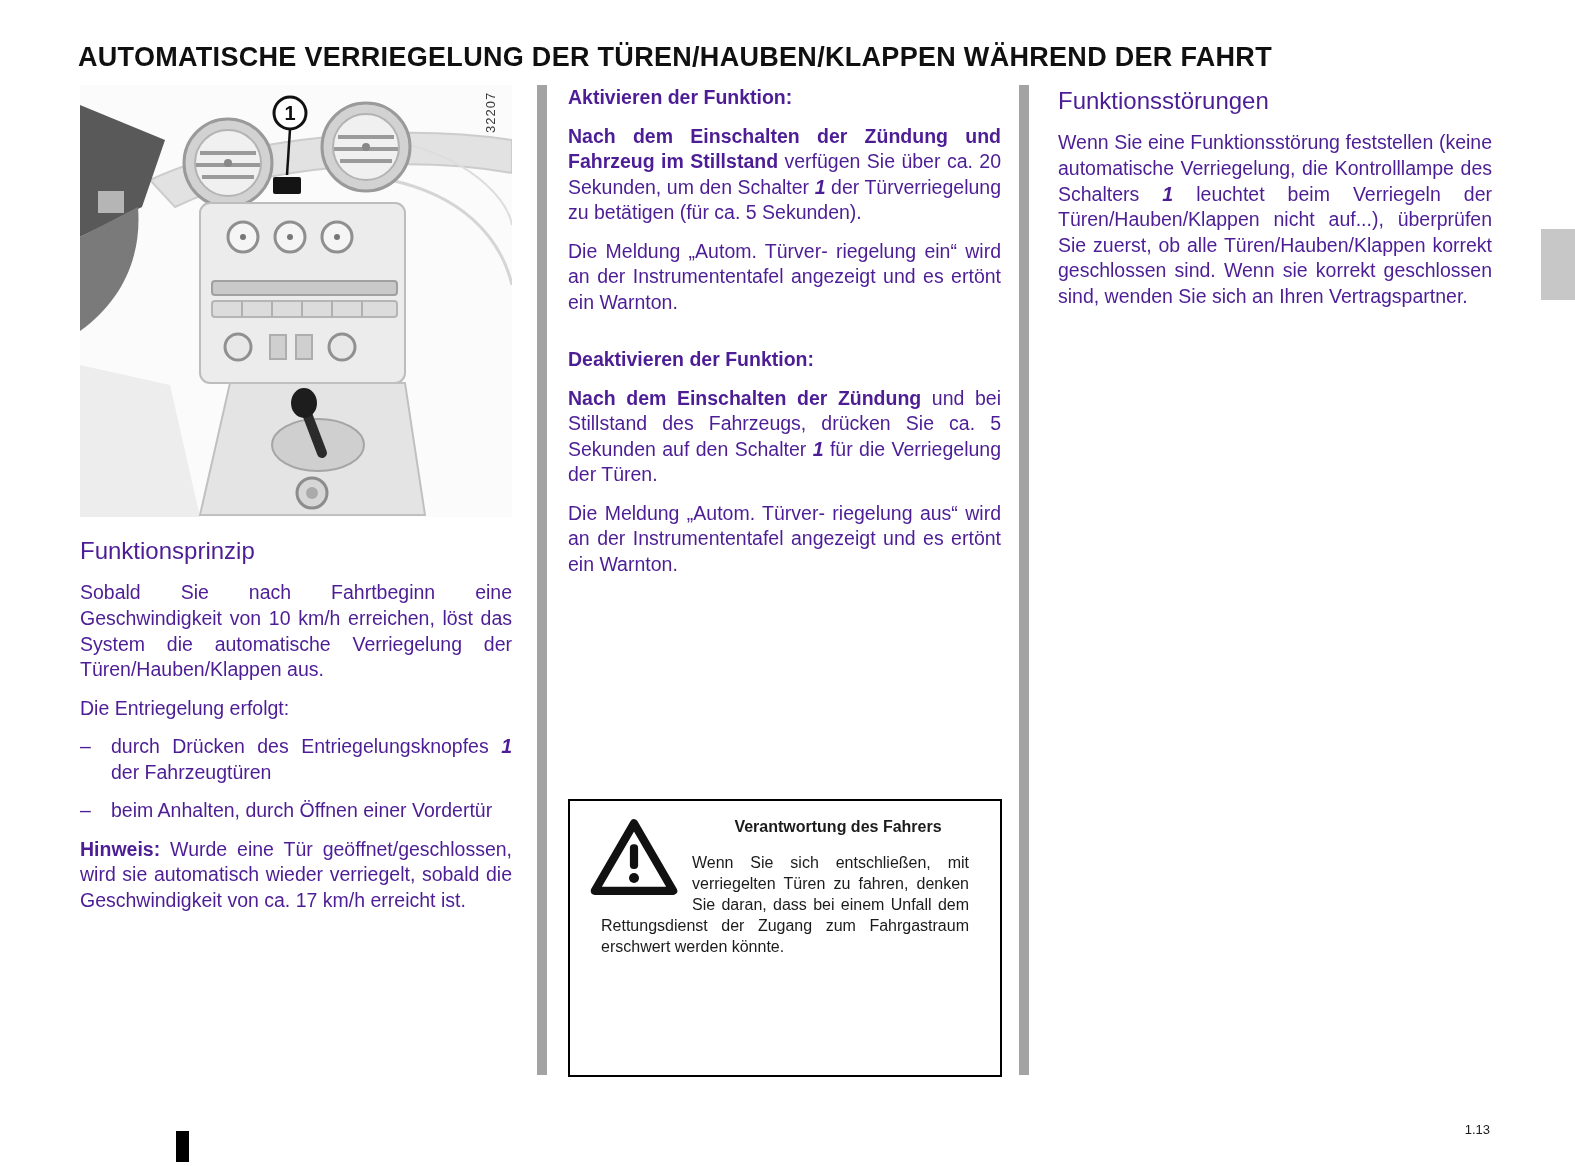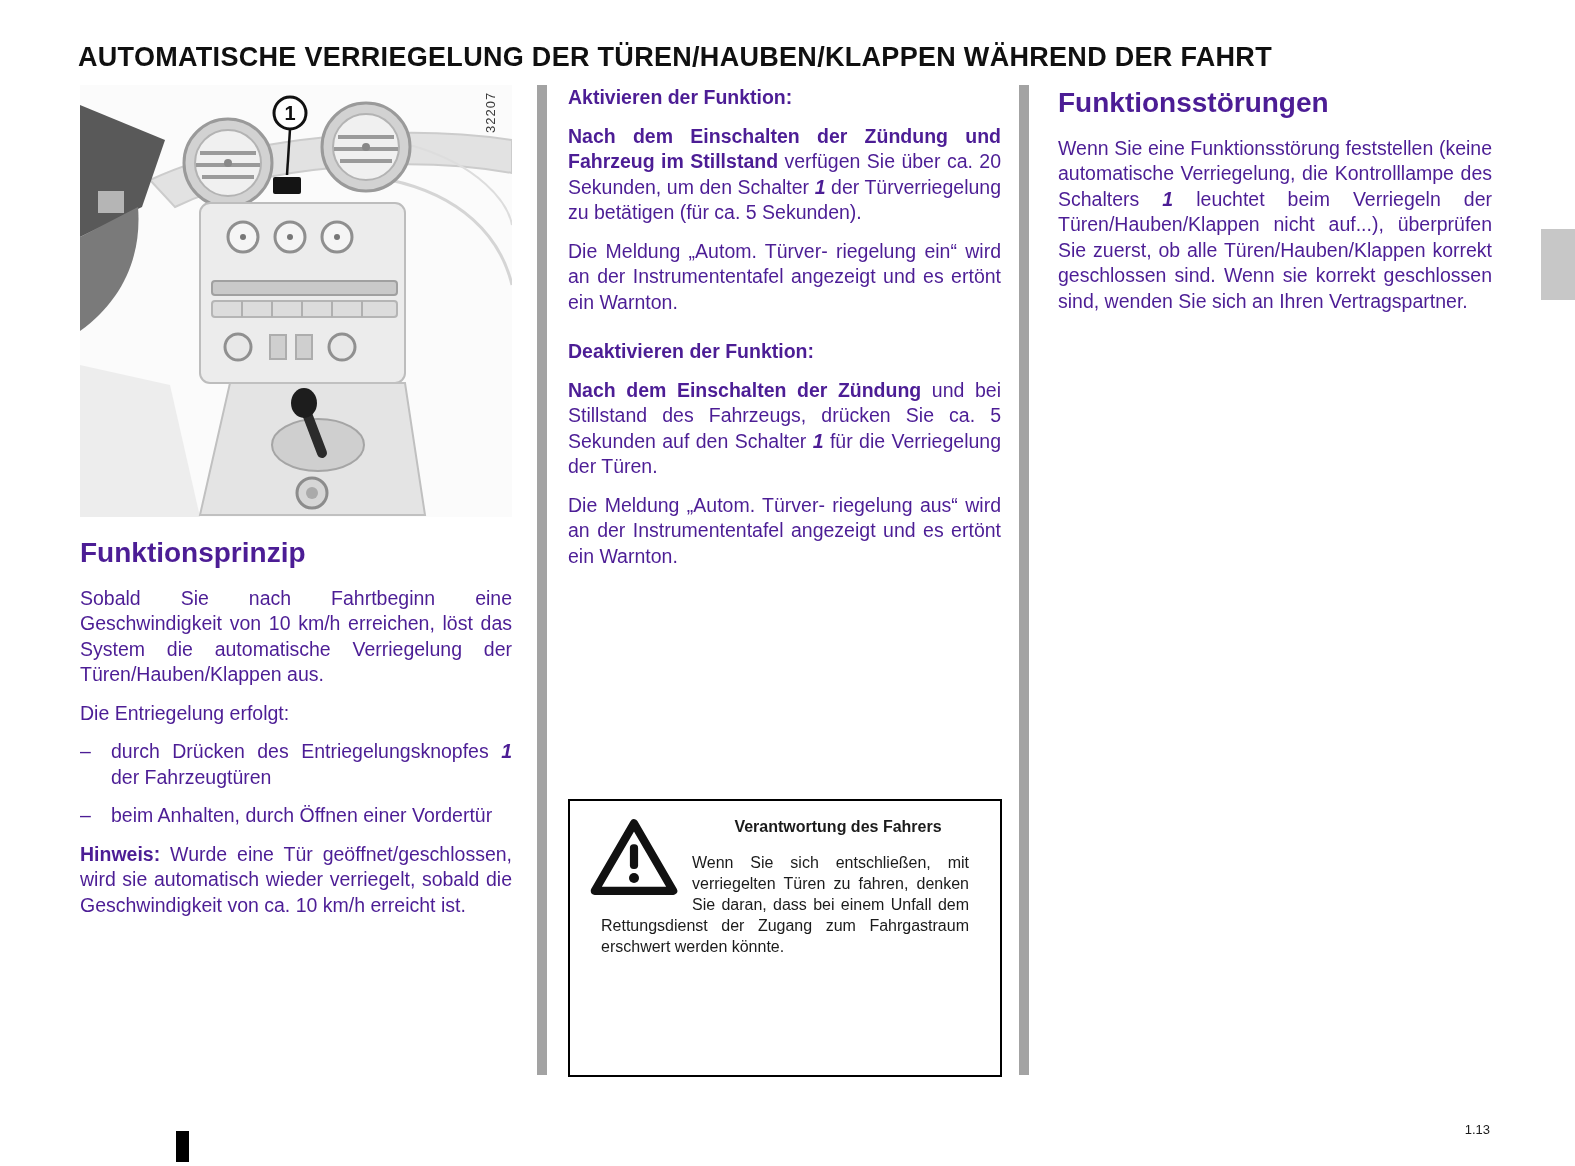--- a/index.html
+++ b/index.html
@@ -18,24 +18,24 @@
     background:#fcfcfc;
   }
   .figure svg { display:block; width:432px; height:432px; }
   .col {
     position:absolute; font-size:19.5px; line-height:1.31; text-align:justify;
     color:#4c1d95;
   }
   .col-left   { left:80px;  top:526px; width:432px;margin-top:9px; }
   .col-mid    { left:568px; top:85px;  width:433px; }
   .col-right  { left:1058px;top:85px;  width:434px; }
-  .col h2 { font-size:28px; font-weight:700; margin:0 0 14px 0; text-align:left; }
+  .col h2 { font-size:24px; font-weight:400; margin:0 0 14px 0; text-align:left; }
   .col p  { margin:0 0 13px 0; }
   .sub-h  { font-weight:700; margin:0 0 13px 0; text-align:left; }
-  .sub-h.spaced { margin-top:24px; }
+  .sub-h.spaced { margin-top:32px; }
   .num { font-weight:700; font-style:italic; }
   .bullet { display:flex; margin:0 0 13px 0; }
   .bullet .dash { flex:none; width:31px; }
   .bullet .btext { flex:1; text-align:justify; }
   .sep {
     position:absolute; top:85px; height:990px; width:10px; background:#a3a3a3;
   }
   .sep-1 { left:537px; }
   .sep-2 { left:1019px; }
   .edge-tab {
@@ -157,21 +157,21 @@
     <p>Sobald Sie nach Fahrtbeginn eine Geschwindigkeit von 10 km/h erreichen, löst das System die automatische Verriegelung der Türen/Hauben/Klappen aus.</p>
     <p>Die Entriegelung erfolgt:</p>
     <div class="bullet">
       <span class="dash">–</span>
       <span class="btext"><span>durch Drücken des Entriegelungsknopfes </span><span class="num">1</span><span> der Fahrzeugtüren</span></span>
     </div>
     <div class="bullet">
       <span class="dash">–</span>
       <span class="btext">beim Anhalten, durch Öffnen einer Vordertür</span>
     </div>
-    <p><strong>Hinweis:</strong><span> Wurde eine Tür geöffnet/geschlossen, wird sie automatisch wieder verriegelt, sobald die Geschwindigkeit von ca. 10 km/h erreicht ist.</span></p>
+    <p><strong>Hinweis:</strong><span> Wurde eine Tür geöffnet/geschlossen, wird sie automatisch wieder verriegelt, sobald die Geschwindigkeit von ca. 17 km/h erreicht ist.</span></p>
   </div>
 
   <div class="col col-mid">
     <div class="sub-h">Aktivieren der Funktion:</div>
     <p><strong>Nach dem Einschalten der Zündung und Fahrzeug im Stillstand</strong><span> verfügen Sie über ca. 20 Sekunden, um den Schalter </span><span class="num">1</span><span> der Türverriegelung zu betätigen (für ca. 5 Sekunden).</span></p>
     <p>Die Meldung „Autom. Türver- riegelung ein“ wird an der Instrumententafel angezeigt und es ertönt ein Warnton.</p>
     <div class="sub-h spaced">Deaktivieren der Funktion:</div>
     <p><strong>Nach dem Einschalten der Zündung</strong><span> und bei Stillstand des Fahrzeugs, drücken Sie ca. 5 Sekunden auf den Schalter </span><span class="num">1</span><span> für die Verriegelung der Türen.</span></p>
     <p>Die Meldung „Autom. Türver- riegelung aus“ wird an der Instrumententafel angezeigt und es ertönt ein Warnton.</p>
   </div>

